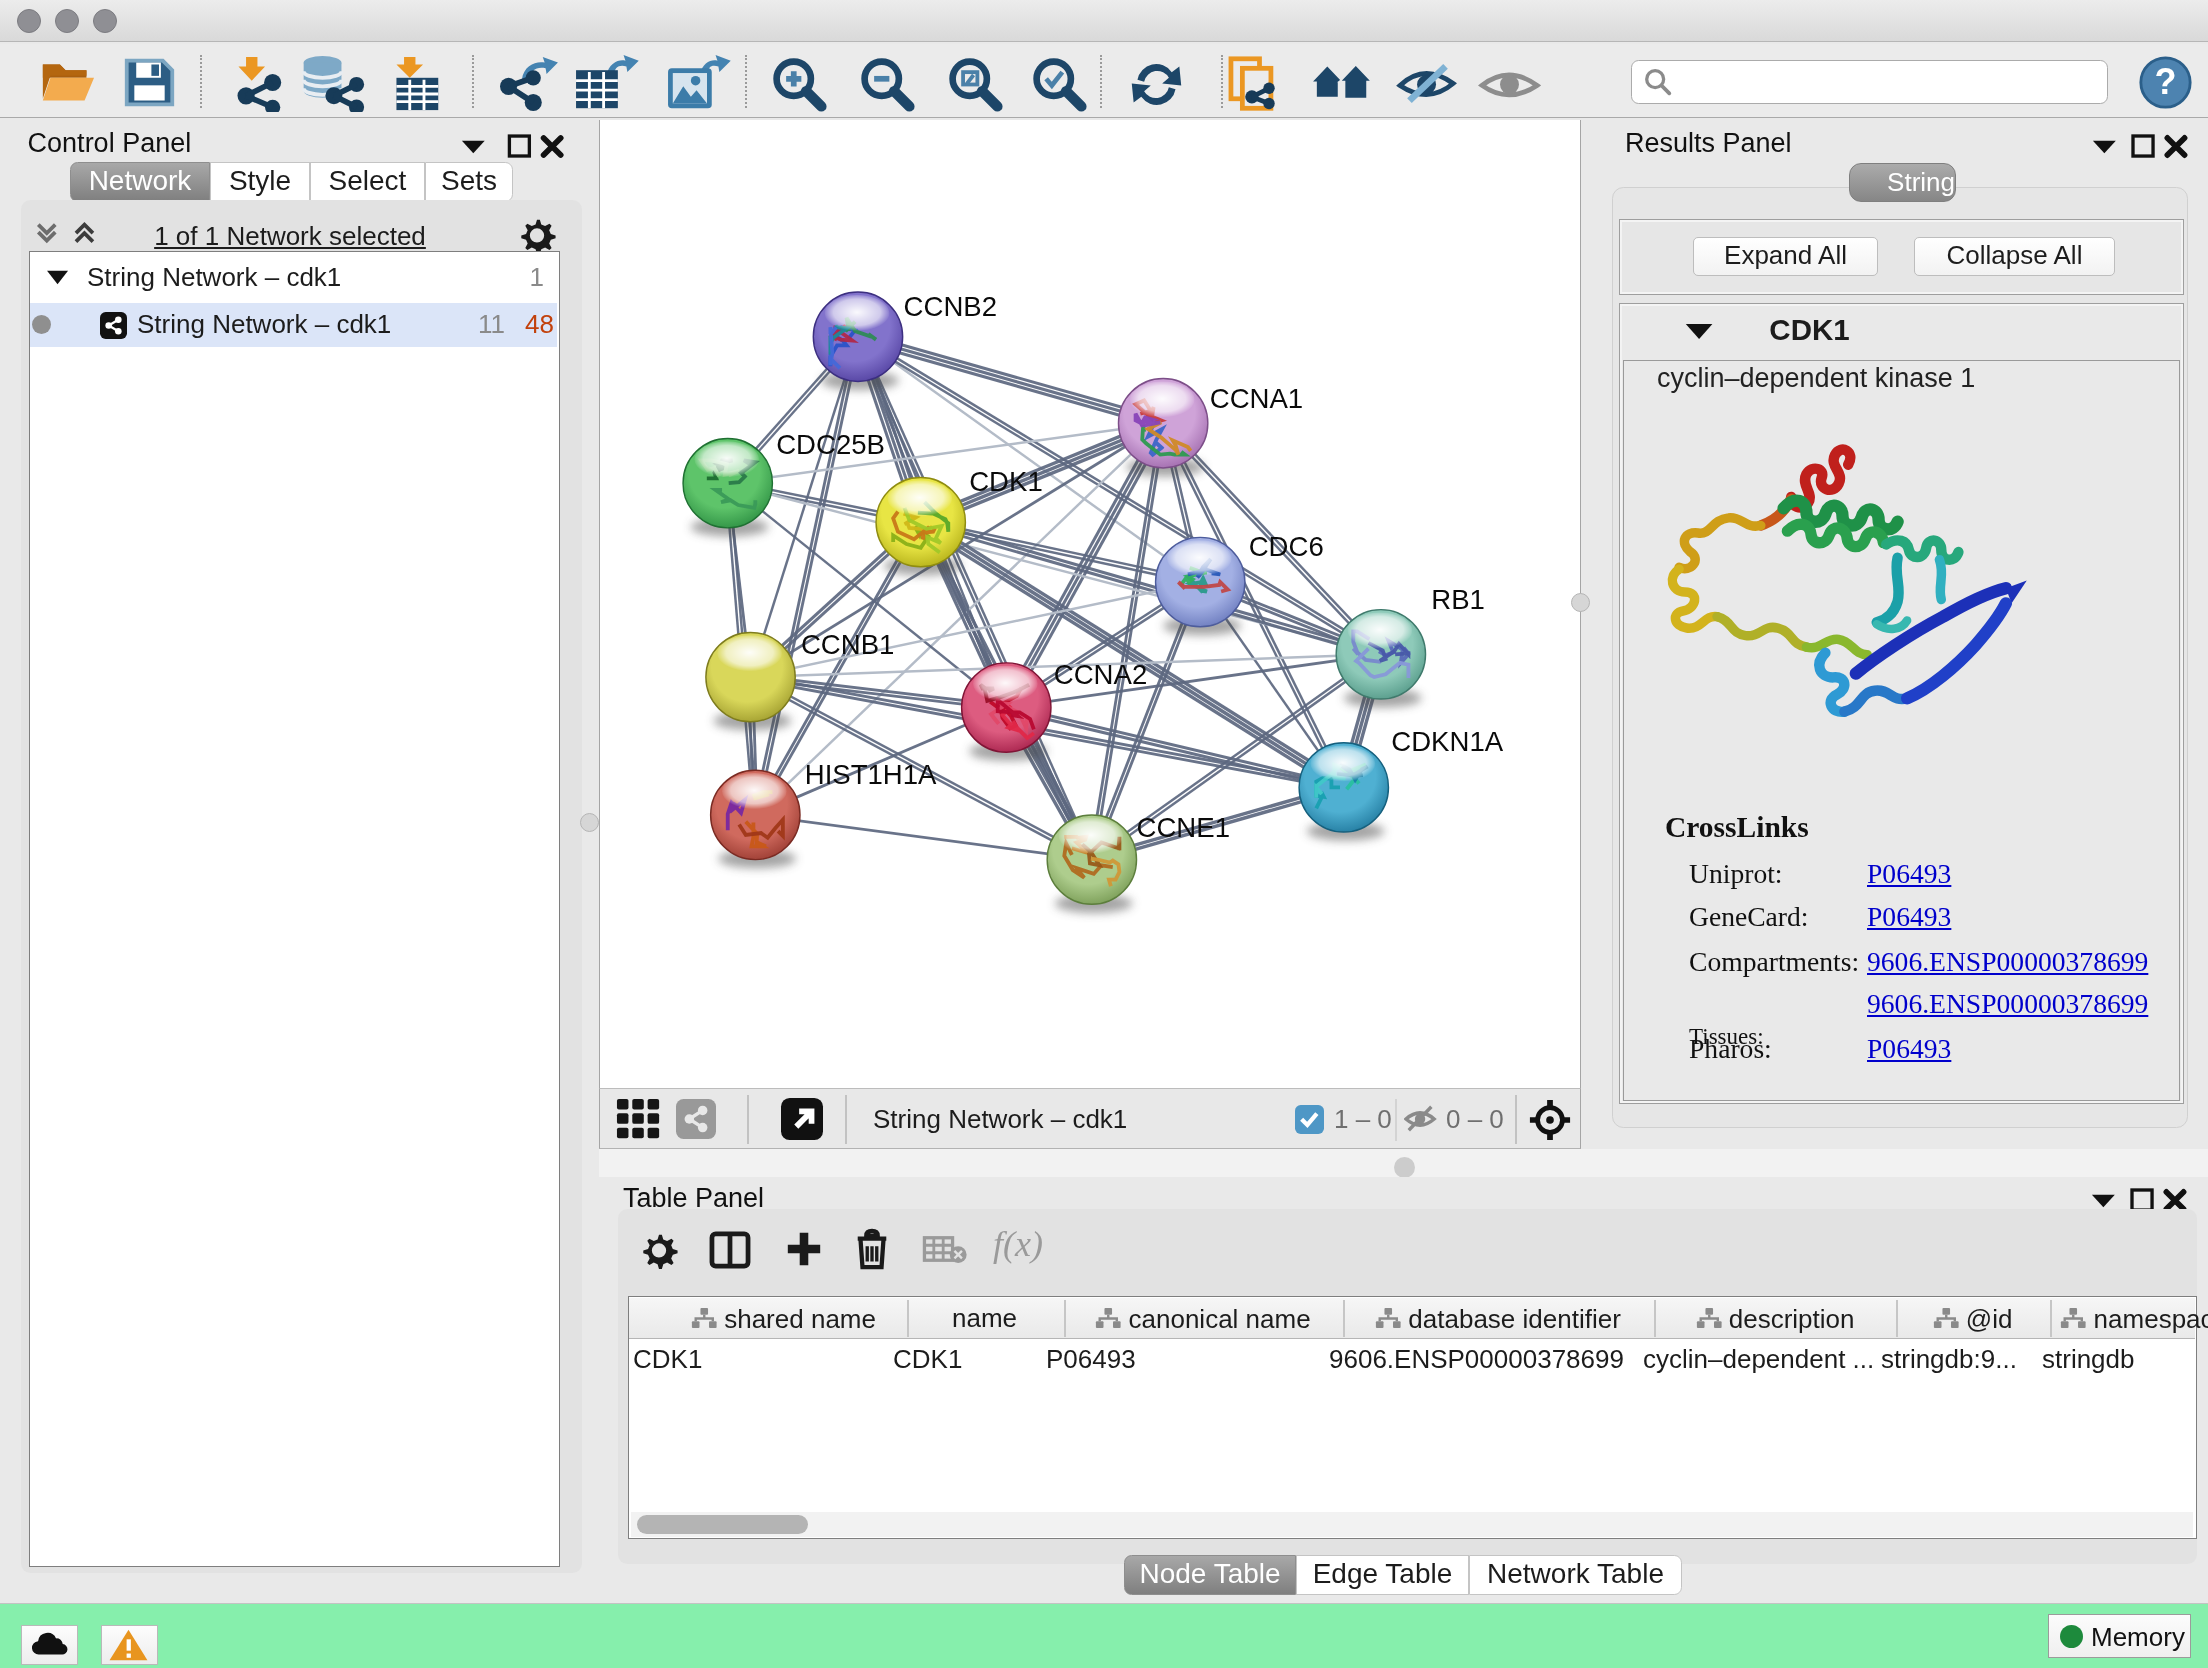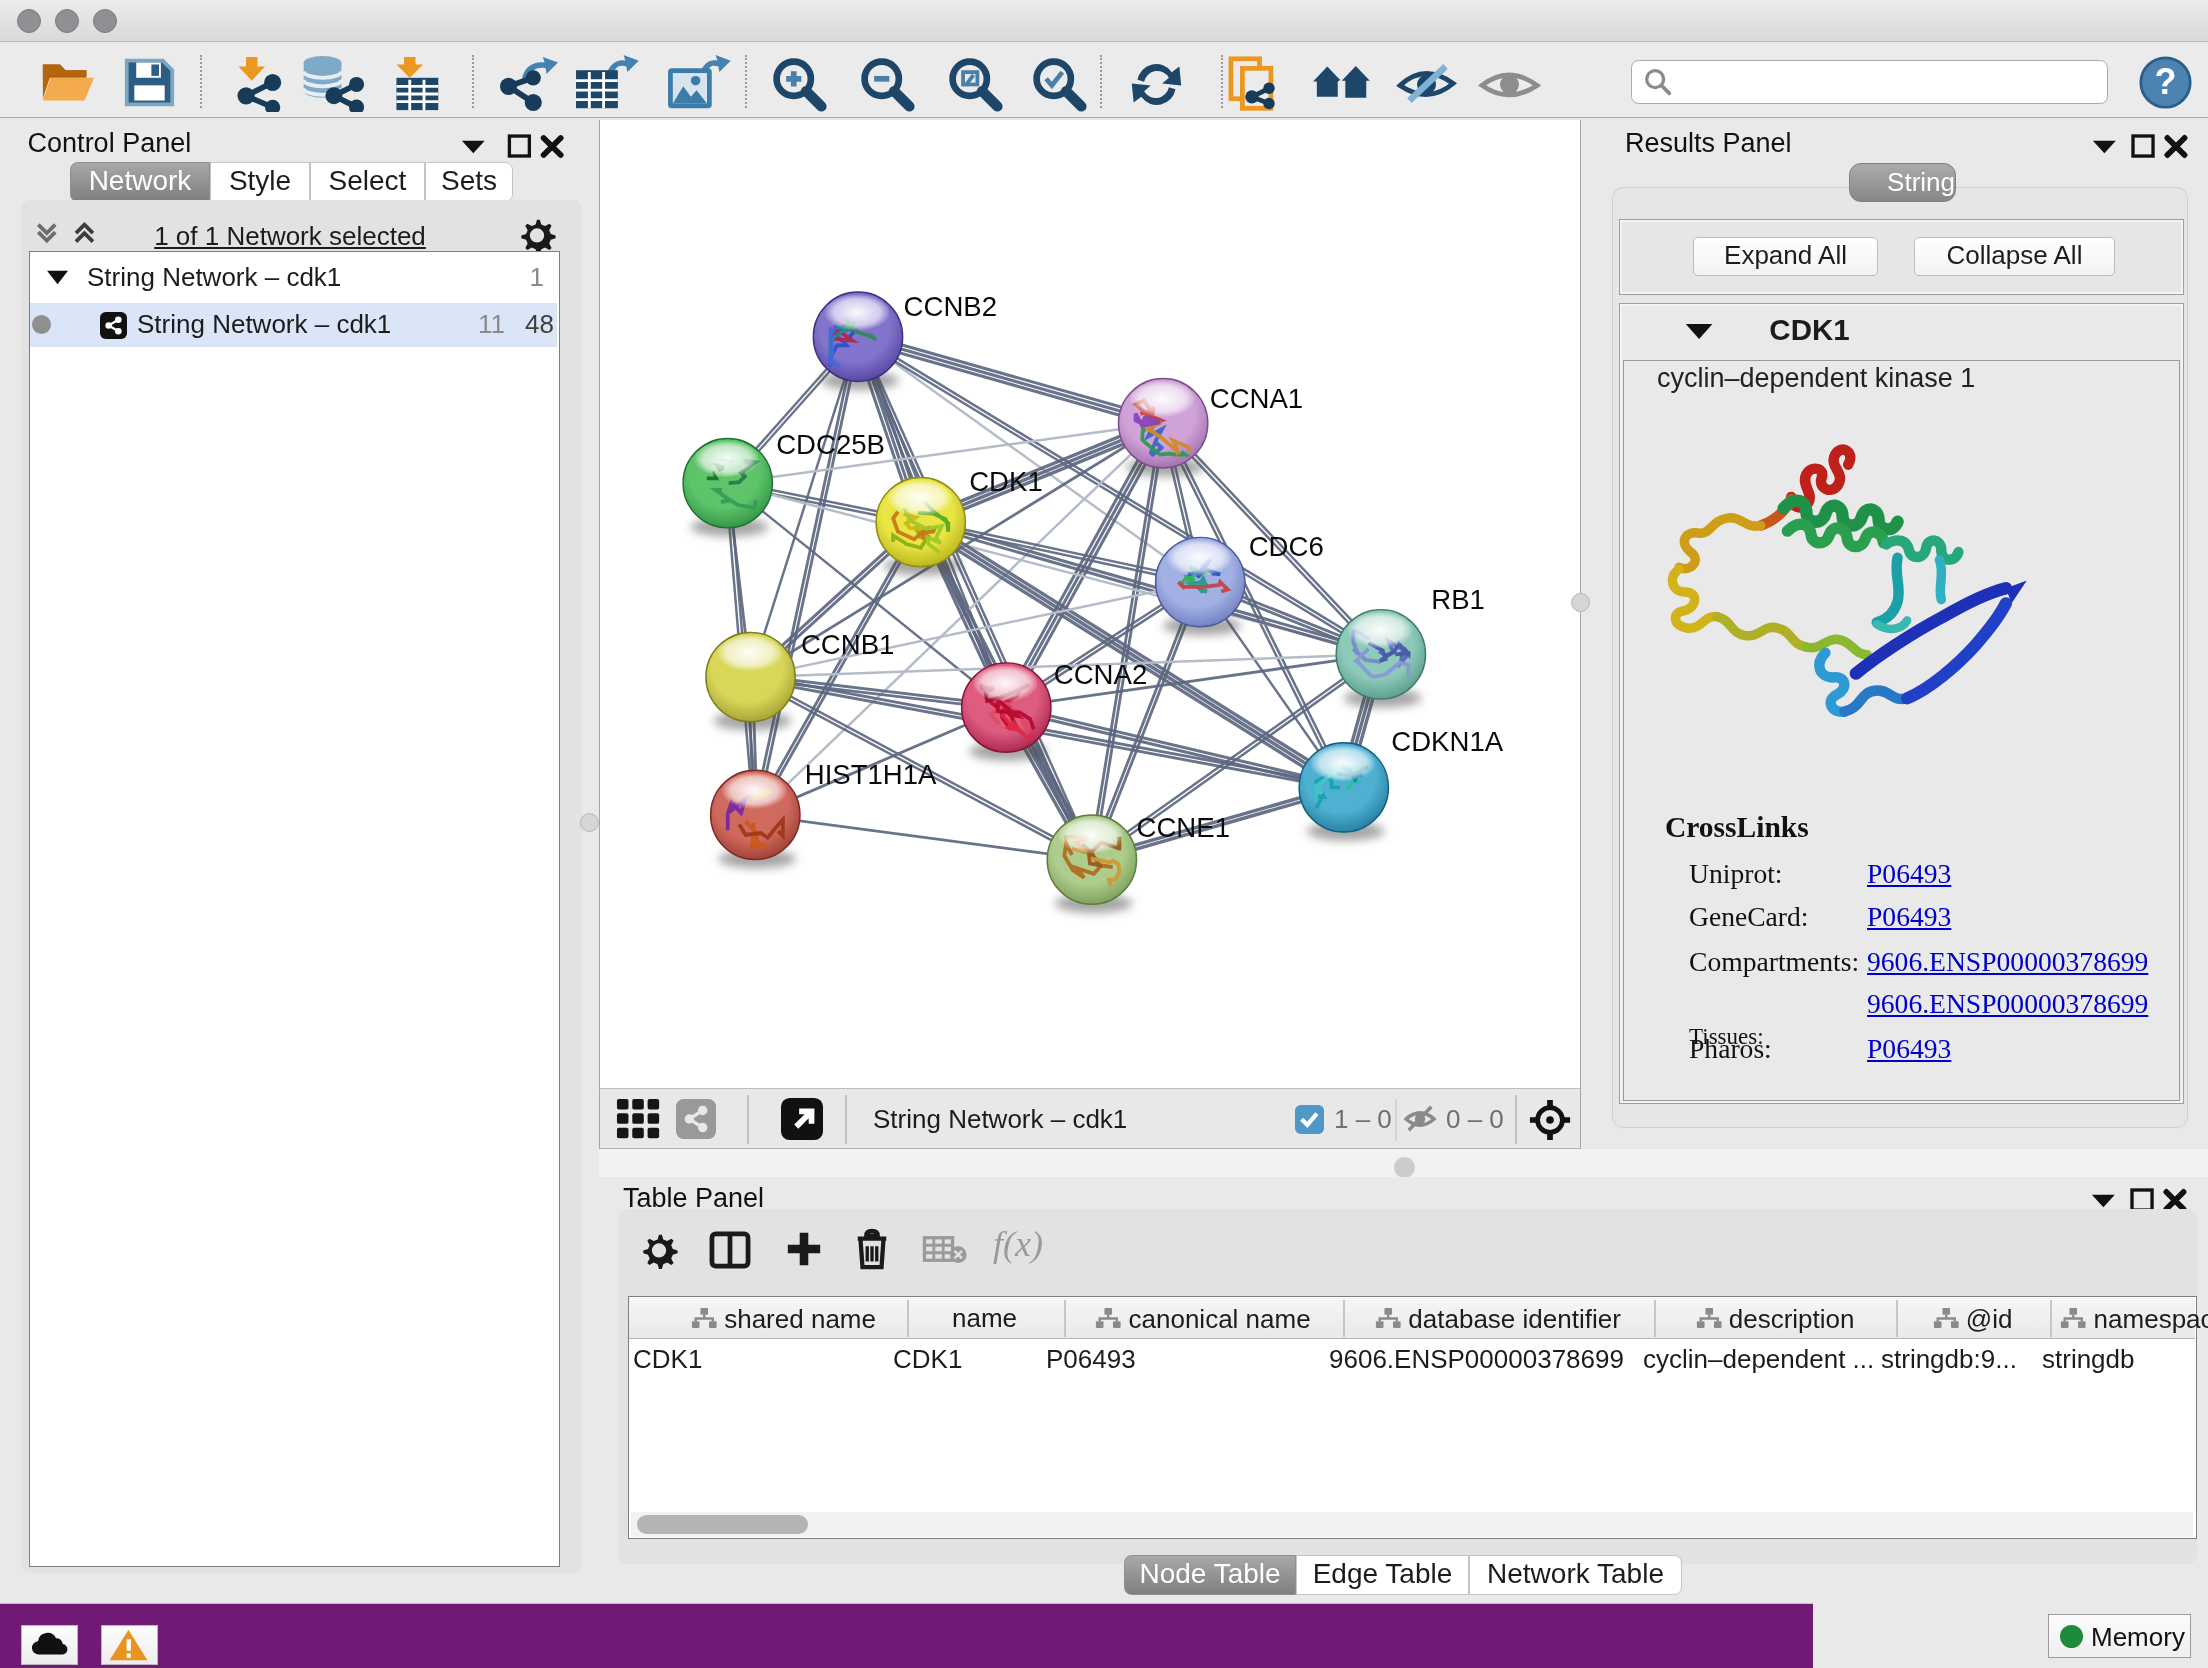--- a/index.html
+++ b/index.html
@@ -14,21 +14,21 @@
 #toolbar { left:0; top:44px; width:2208px; height:74px; background:#ebebeb; border-bottom:1.9px solid #a9a9a9; }
 .tsep { position:absolute; top:11.4px; height:53px; width:0; border-left:2.9px dotted #9a9a9a; }
 .ti { position:absolute; top:10.5px; }
 
 #cpanel { left:0; top:120px; width:599px; height:1484px; background:#e9e9e9; }
 #canvas { left:599px; top:120px; width:982px; height:968px; background:#ffffff; border-left:1.9px solid #a5a5a5; border-right:1.9px solid #a5a5a5; }
 #netfooter { left:599px; top:1088px; width:982px; height:61px; background:#e8e8e8; border-top:1.9px solid #bcbcbc; border-left:1.9px solid #a5a5a5; border-right:1.9px solid #a5a5a5; border-bottom:1.9px solid #b2b2b2;}
 #rpanel { left:1581px; top:120px; width:628px; height:1029px; background:#e9e9e9; }
 #divider { left:599px; top:1149px; width:1609px; height:28.5px; background:#f2f2f2; }
 #tpanel { left:599px; top:1177px; width:1609px; height:425px; background:#e9e9e9; }
-#statusbar { left:0; top:1603px; width:1813px; height:66px; background:#701a75; border-top:1.9px solid #c3c3c3; }
+#statusbar { left:0; top:1603px; width:2208px; height:66px; background:#86efac; border-top:1.9px solid #c3c3c3; }
 
 .phead { font-size:27px; color:#111; }
 
 .tab { position:absolute; height:40px; background:#ffffff; border:1.9px solid #c4c4c4; font-size:28px; text-align:center; color:#1c1c1c; line-height:36px; }
 .tabsel { background:linear-gradient(#a8a8a8,#7f7f7f); color:#ffffff; border-color:#8e8e8e; }
 
 .btn { position:absolute; background:linear-gradient(#ffffff,#f2f2f2); border:1.9px solid #bdbdbd; border-radius:5px; font-size:26px; text-align:center; color:#1c1c1c; }
 a.lnk { color:#0000cc; text-decoration:underline; font-family:"Liberation Serif", serif; }
 </style>
 </head>
@@ -211,21 +211,21 @@
           <g fill="#fff">
             <circle cx="9" cy="14" r="3.4"></circle>
             <circle cx="19" cy="8" r="3.4"></circle>
             <circle cx="19" cy="20" r="3.4"></circle>
             <path d="M9 14 L19 8 M9 14 L19 20" stroke="#fff" stroke-width="2.4"></path>
           </g>
         </svg>
   </div>
   <div class="abs" style="left:107px; top:5.7px; font-size:26px;">String Network – cdk1</div>
   <div class="abs" style="left:418px; top:5.7px; width:57px; text-align:right; font-size:26px; color:#8a8a8a;">11</div>
-  <div class="abs" style="left:476px; top:5.7px; width:48px; text-align:right; font-size:26px; color:#404040;">48</div>
+  <div class="abs" style="left:476px; top:5.7px; width:48px; text-align:right; font-size:26px; color:#c2410c;">48</div>
 </div>
 </div>
 <div id="canvas" class="abs">
 <svg width="978" height="964" viewBox="0 0 1028 1014" style="position:absolute;left:0;top:0;">
 <defs>
 <filter id="nb" x="-50%" y="-50%" width="200%" height="200%">
           <feGaussianBlur stdDeviation="5"></feGaussianBlur>
         </filter>
 <radialGradient id="hl" cx="50%" cy="48%" r="52%">
           <stop offset="0%" stop-color="#ffffff" stop-opacity="0.96"></stop>

